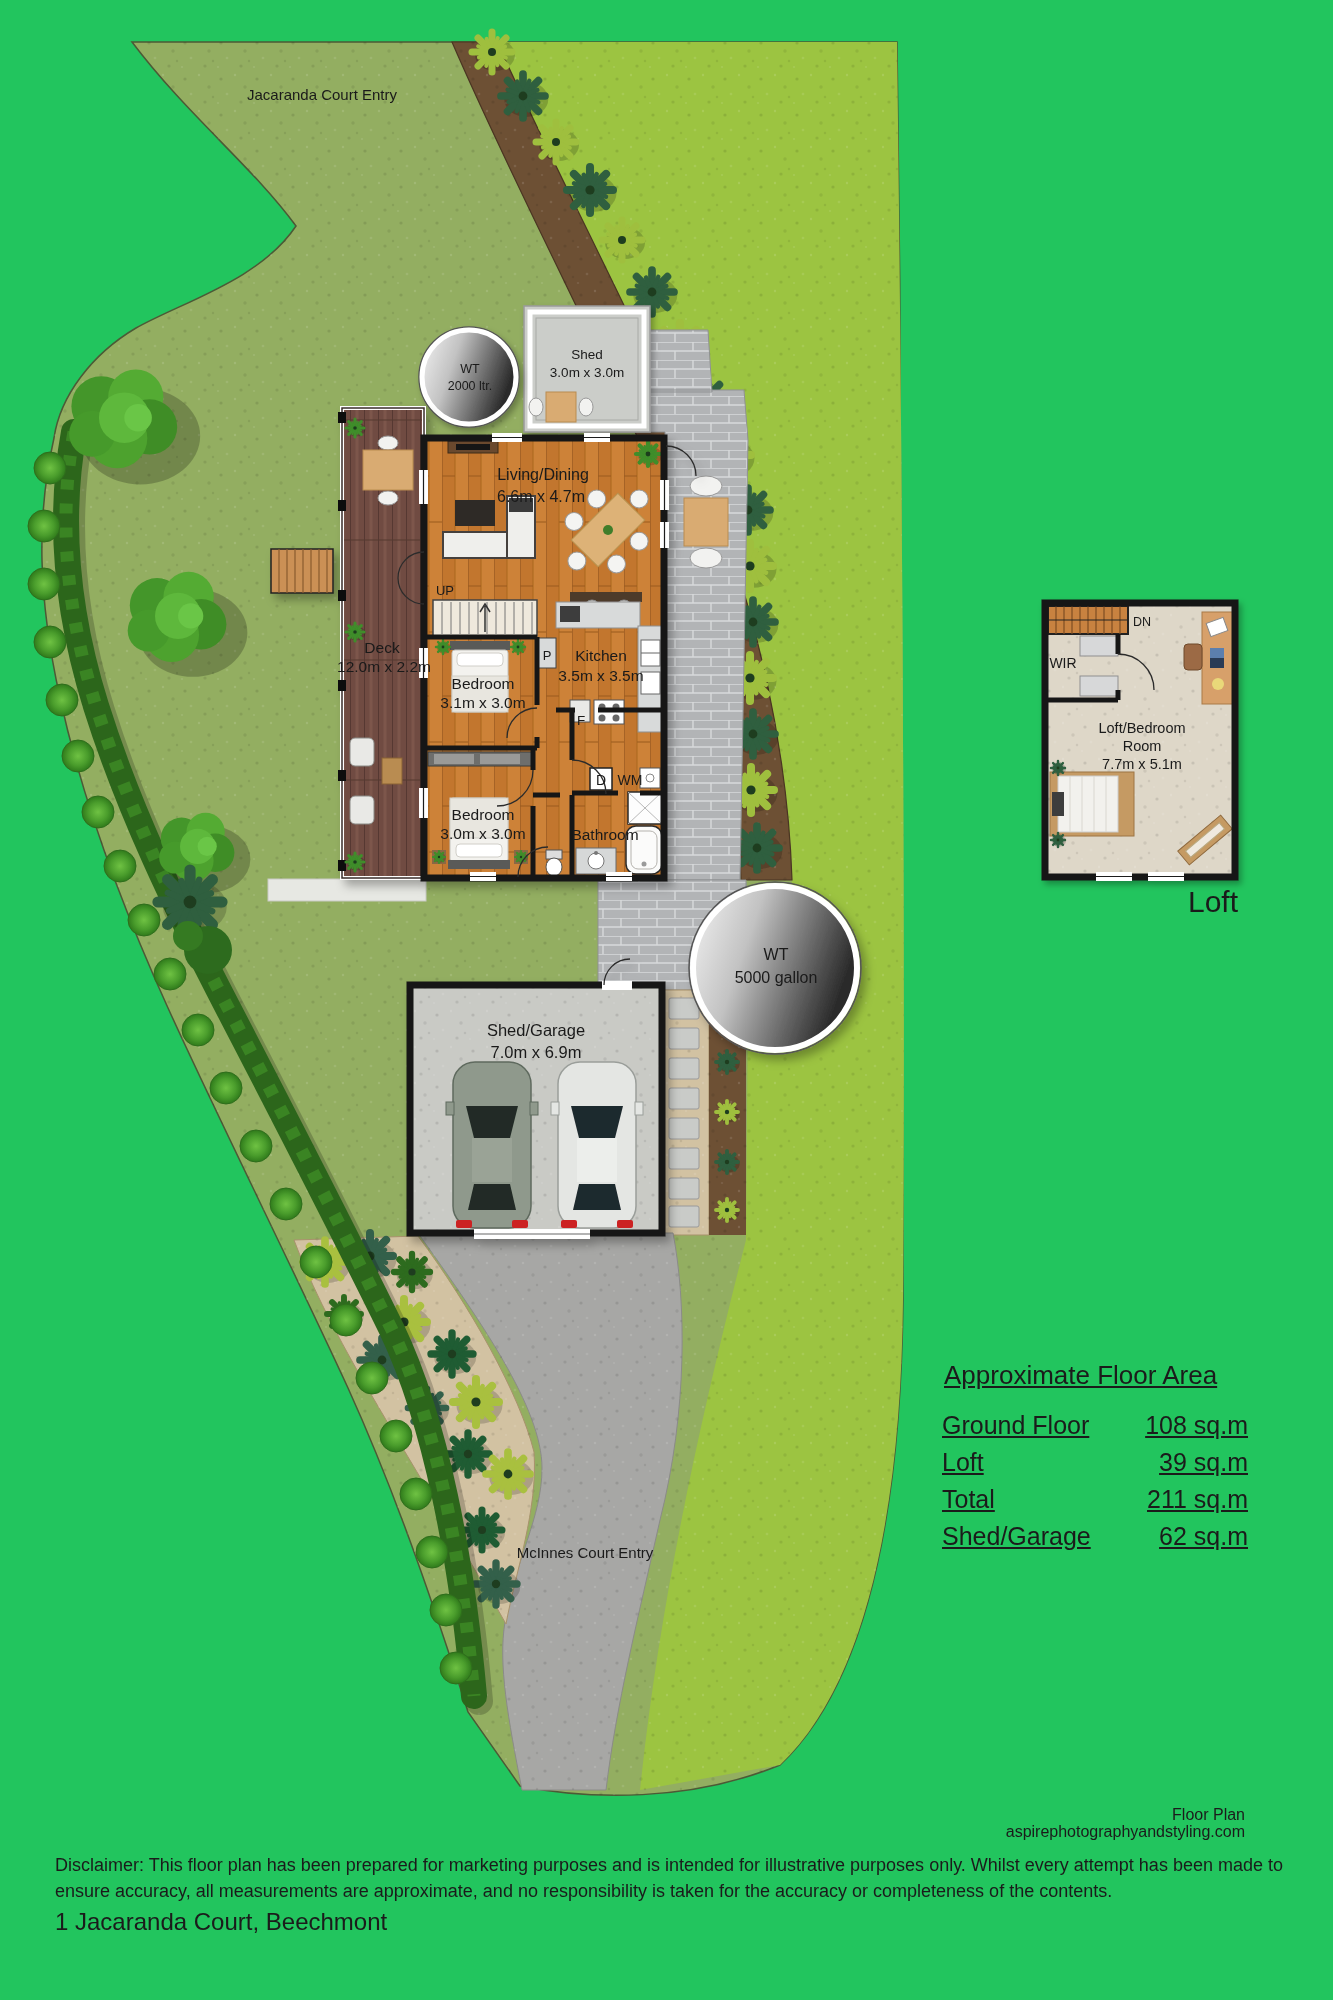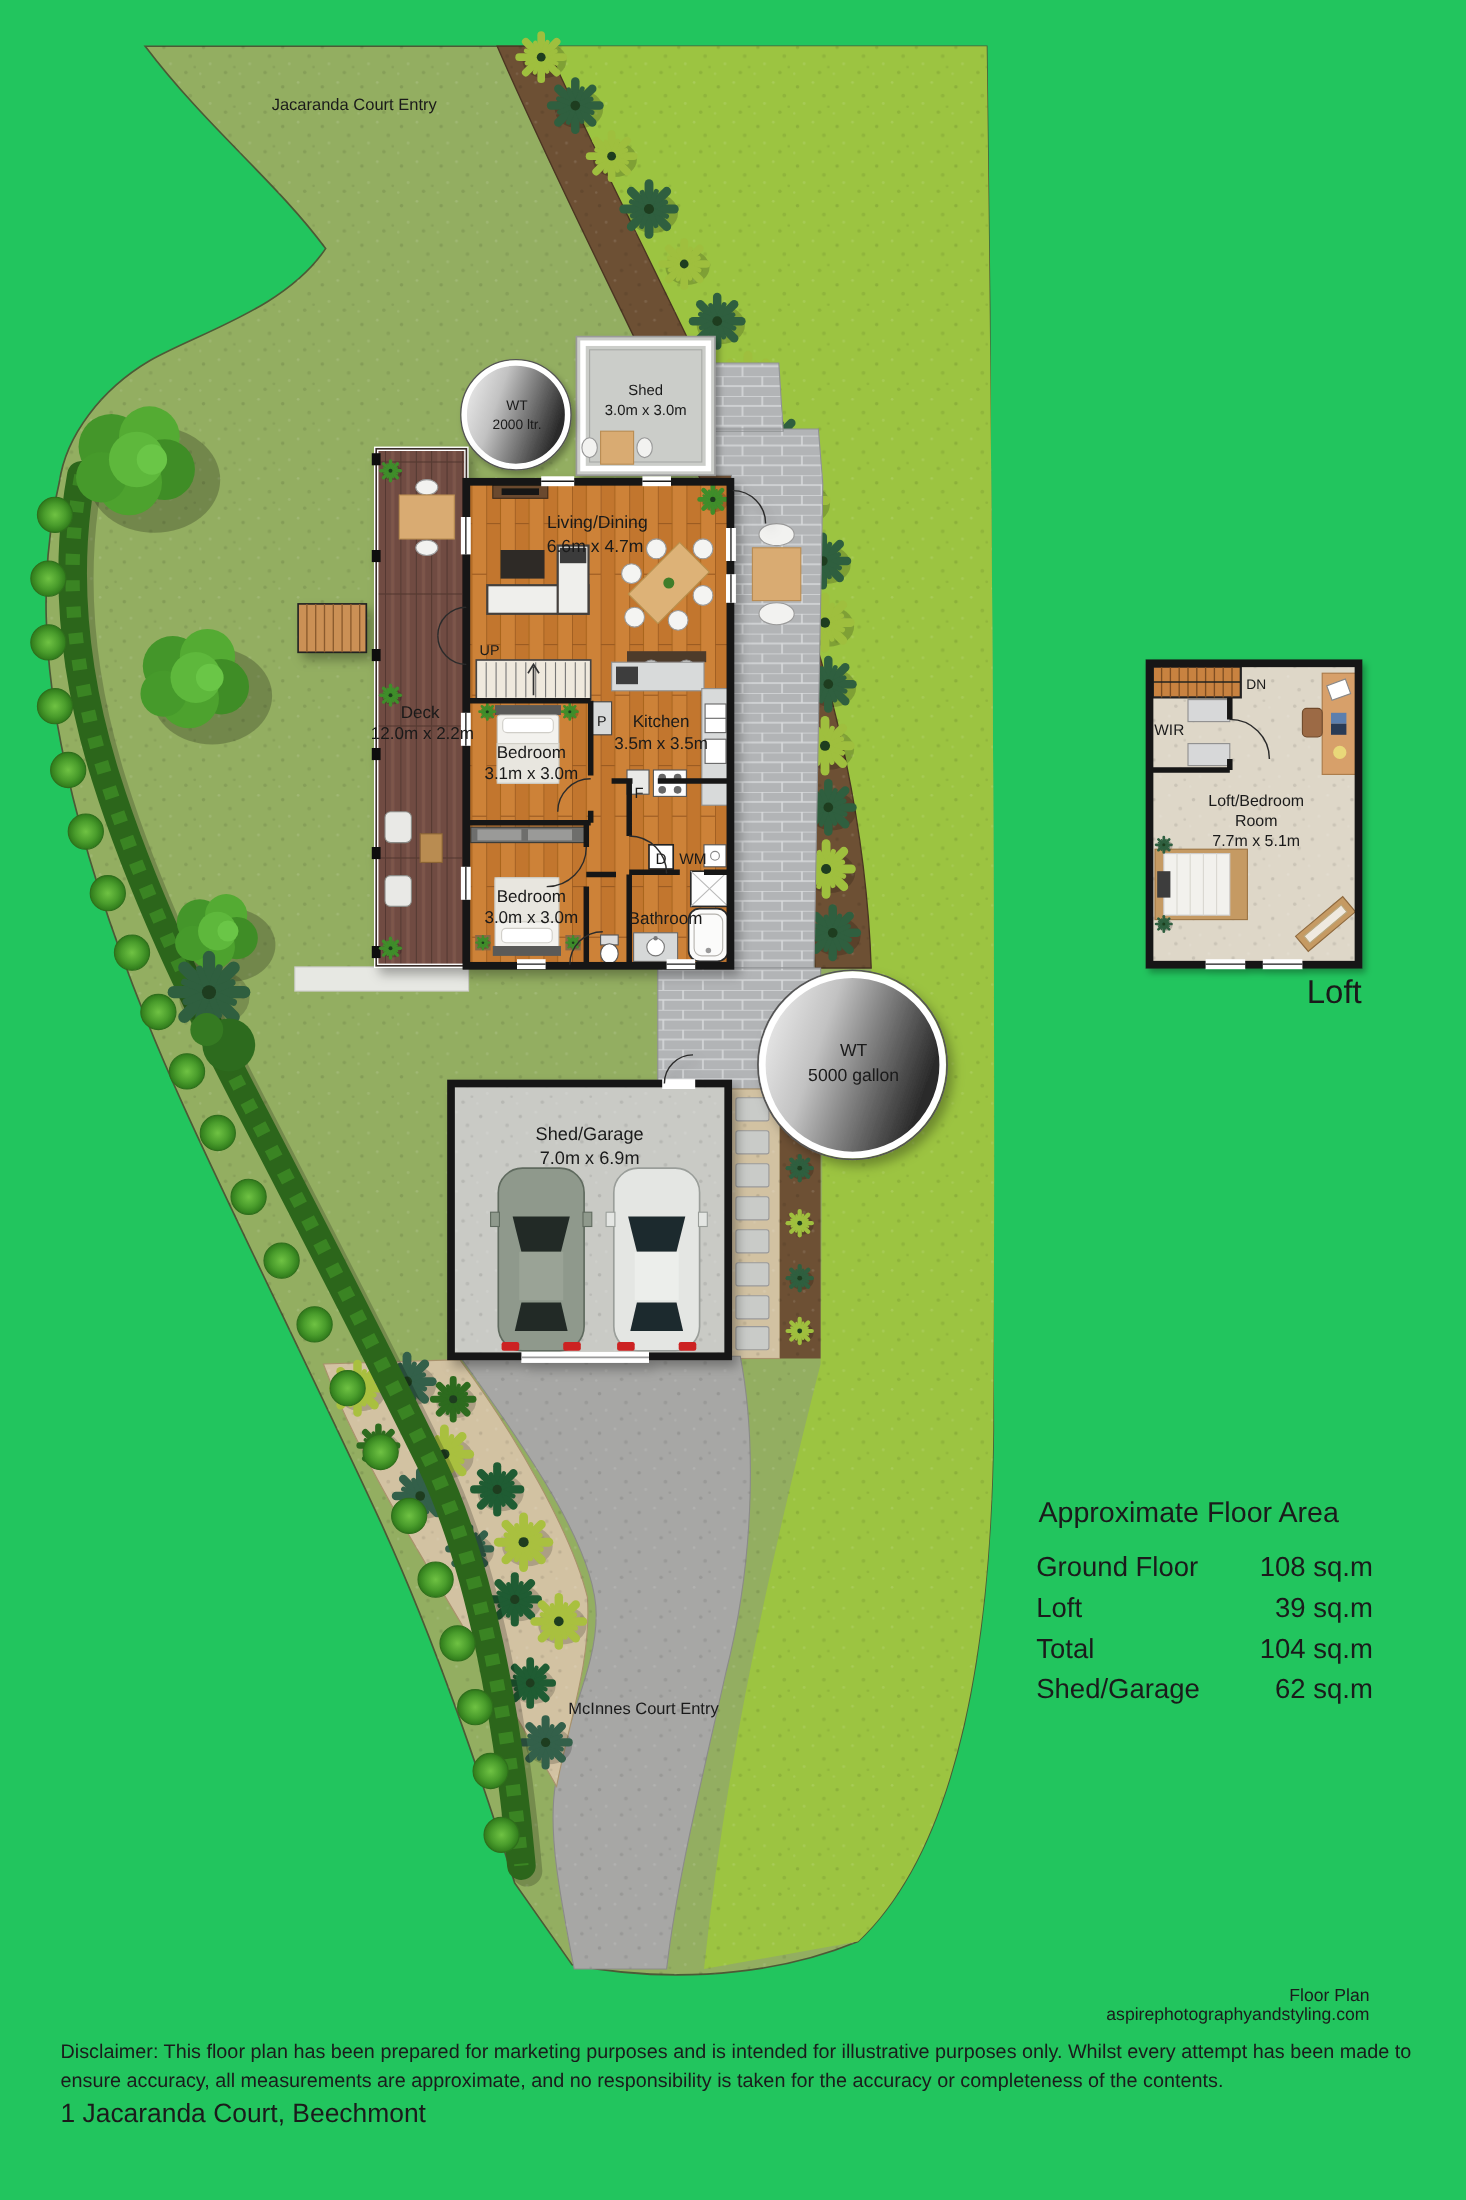--- a/index.html
+++ b/index.html
@@ -3,21 +3,21 @@
 <meta charset="utf-8">
 <style>
   html,body{margin:0;padding:0;background:#ffffff;}
   .page{position:relative;width:1333px;height:2000px;background:#22c55e;overflow:hidden;
         font-family:"Liberation Sans",sans-serif;color:#1b1b1b;}
   .plan-svg{position:absolute;left:0;top:0;}
   .t{font-family:"Liberation Sans",sans-serif;fill:#1a1a1a;}
   .fs12{font-size:12.5px}.fs13{font-size:13px}.fs135{font-size:13.5px}.fs14{font-size:14px}
   .fs145{font-size:14.5px}.fs15{font-size:15px}.fs155{font-size:15.5px}.fs16{font-size:16px}
   .fs165{font-size:16.5px}.fs30{font-size:30px}
-  .floor-area{position:absolute;left:942px;top:1360px;width:306px;}
+  .floor-area{position:absolute;left:942px;top:1360px;width:306px;text-decoration:underline;}
   .fa-title{font-size:26px;white-space:nowrap;margin:0 0 16px 2px;}
   .fa-row{display:flex;justify-content:space-between;font-size:25px;line-height:37px;}
   .footer-address{position:absolute;left:55px;top:1908px;font-size:24px;}
   .footer-credit{position:absolute;right:88px;top:1806px;text-align:right;font-size:16px;line-height:17px;}
   .footer-disclaimer{position:absolute;left:55px;top:1852px;width:1248px;font-size:18px;line-height:26px;}
 </style>
 </head>
 <body>
 
 <div class="page">
@@ -535,21 +535,21 @@
   <div class="fa-row">
     <span>Ground Floor</span>
     <span>108 sq.m</span>
   </div>
   <div class="fa-row">
     <span>Loft</span>
     <span>39 sq.m</span>
   </div>
   <div class="fa-row">
     <span>Total</span>
-    <span>104 sq.m</span>
+    <span>211 sq.m</span>
   </div>
   <div class="fa-row">
     <span>Shed/Garage</span>
     <span>62 sq.m</span>
   </div>
 </div>
 
 <div class="footer-address">1 Jacaranda Court, Beechmont</div>
 <div class="footer-credit">
   <div>Floor Plan</div>

